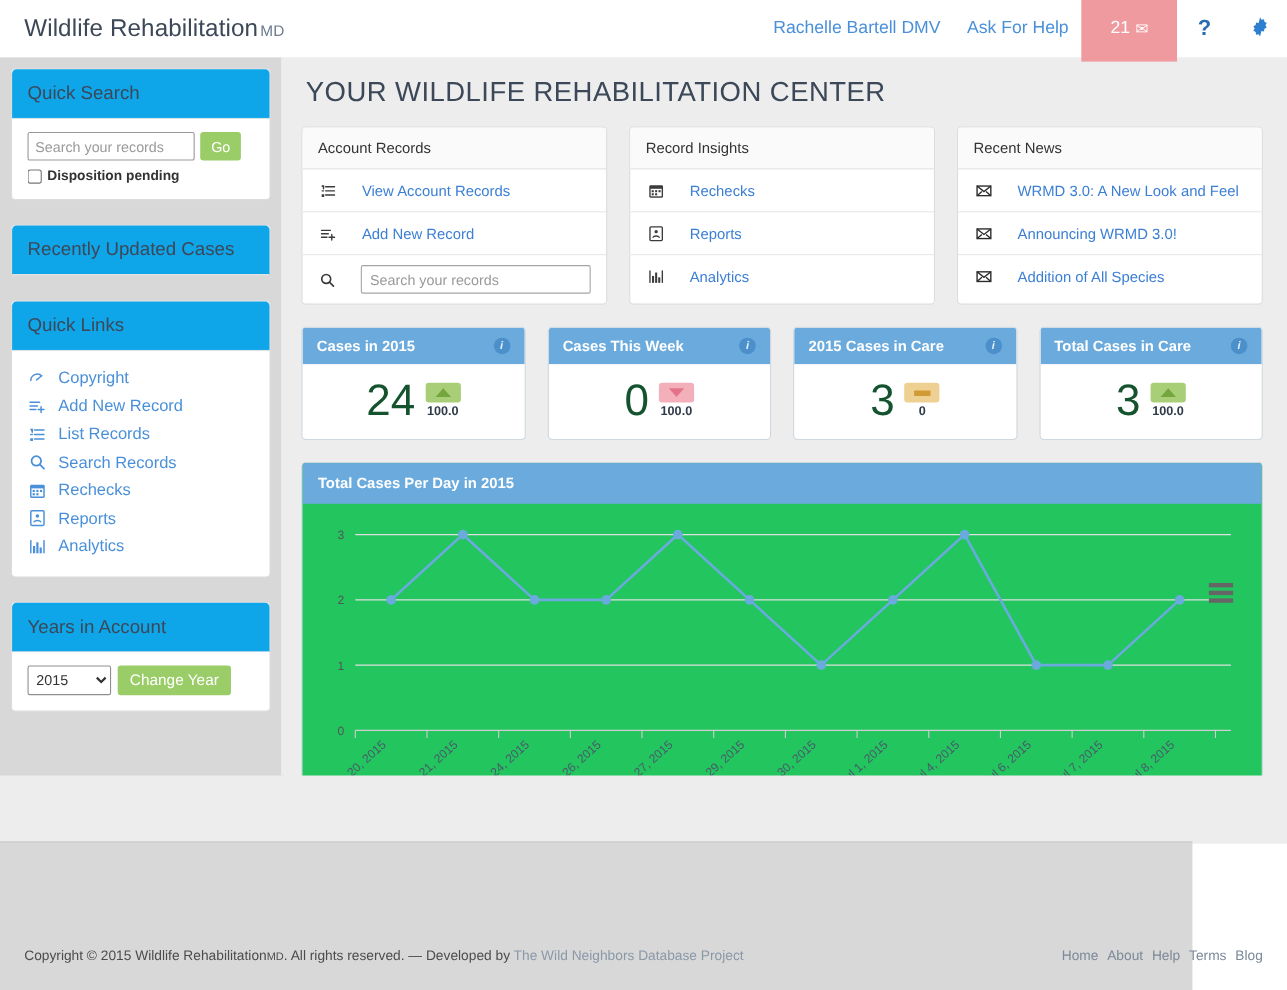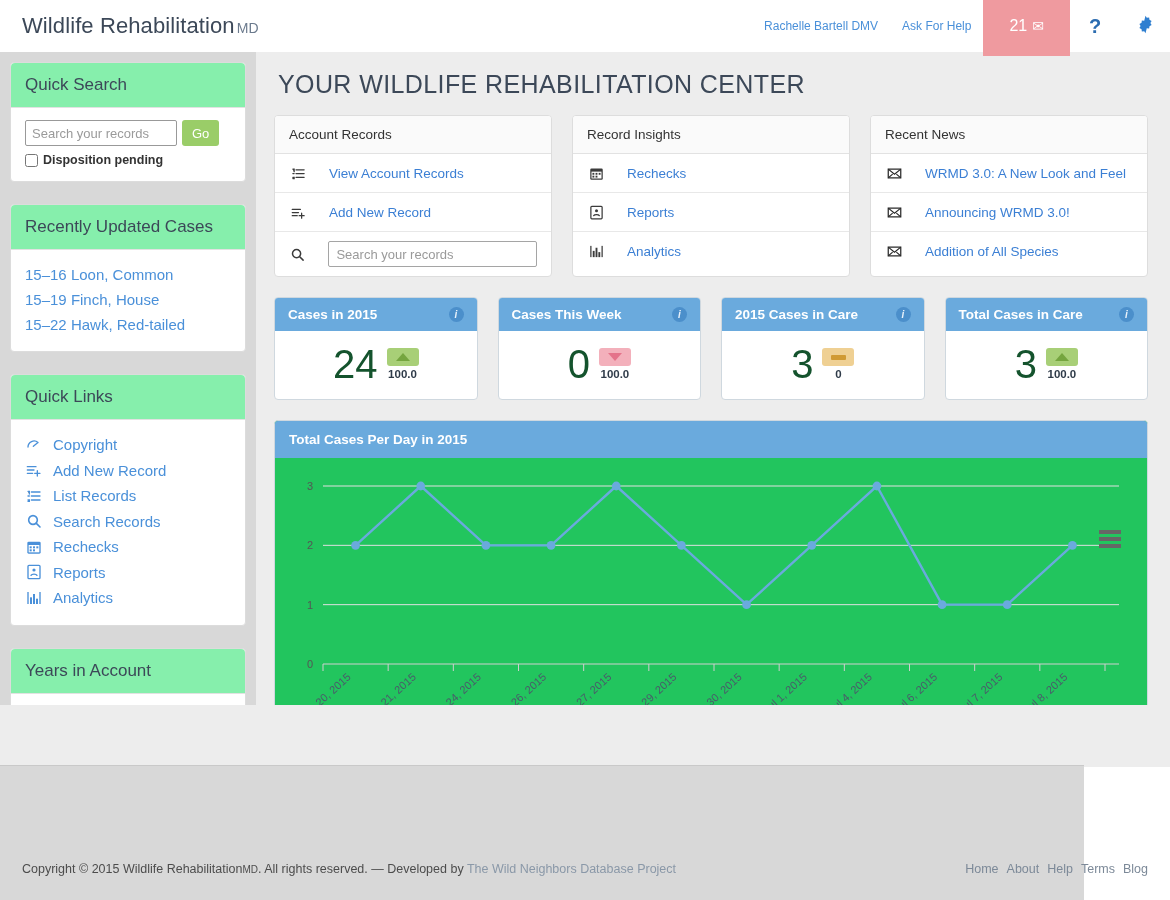--- a/index.html
+++ b/index.html
@@ -29,21 +29,21 @@
     font-size: 22px;
     color: #3c4858;
     font-weight: 400;
     letter-spacing: 0.1px;
     white-space: nowrap;
   }
   .brand .md { font-size: 14px; color: #6b7a8d; margin-left: 2px; }
   .navright { display: flex; align-items: center; height: 52px; }
   .navlink {
     color: #4a90d9;
-    font-size: 12px;
+    font-size: 16px;
     text-decoration: none;
     padding: 0 12px;
     white-space: nowrap;
     line-height: 52px;
   }
   .msgbadge {
     background: #ef9a9f;
     color: #ffffff;
     font-size: 16px;
     height: 60px;
@@ -81,21 +81,21 @@
     background: #ffffff;
     border: 1px solid #dcdcdc;
     border-radius: 4px;
     margin-bottom: 22px;
   }
   .panel-head {
     padding: 12px 14px;
     font-size: 17px;
     color: #3c4858;
     border-bottom: 1px solid #e2e2e2;
-    background: #86efac;
+    background: #0ea5e9;
     border-radius: 4px 4px 0 0;
   }
   .panel-body { padding: 12px 14px 14px 14px; }
 
   .searchrow { display: flex; align-items: stretch; }
   .searchinput {
     width: 152px;
     height: 26px;
     border: 1px solid #999;
     border-radius: 2px;
@@ -357,25 +357,20 @@
         </div>
         <label class="checkrow">
           <input type="checkbox" style="">
           <span>Disposition pending</span>
         </label>
       </div>
     </div>
 
     <div class="panel">
       <div class="panel-head">Recently Updated Cases</div>
-      <div class="panel-body">
-        <a class="caselink" href="#">15–16 Loon, Common</a>
-        <a class="caselink" href="#">15–19 Finch, House</a>
-        <a class="caselink" href="#">15–22 Hawk, Red-tailed</a>
-      </div>
     </div>
 
     <div class="panel">
       <div class="panel-head">Quick Links</div>
       <div class="panel-body">
 
         <a class="qlink" href="#">
           <span class="ic">
             <svg width="16" height="16" viewBox="0 0 24 24" fill="none" stroke="#4a90d9" stroke-width="2" stroke-linecap="round">
               <path d="M3 15a9 9 0 0115-6.7"></path>

